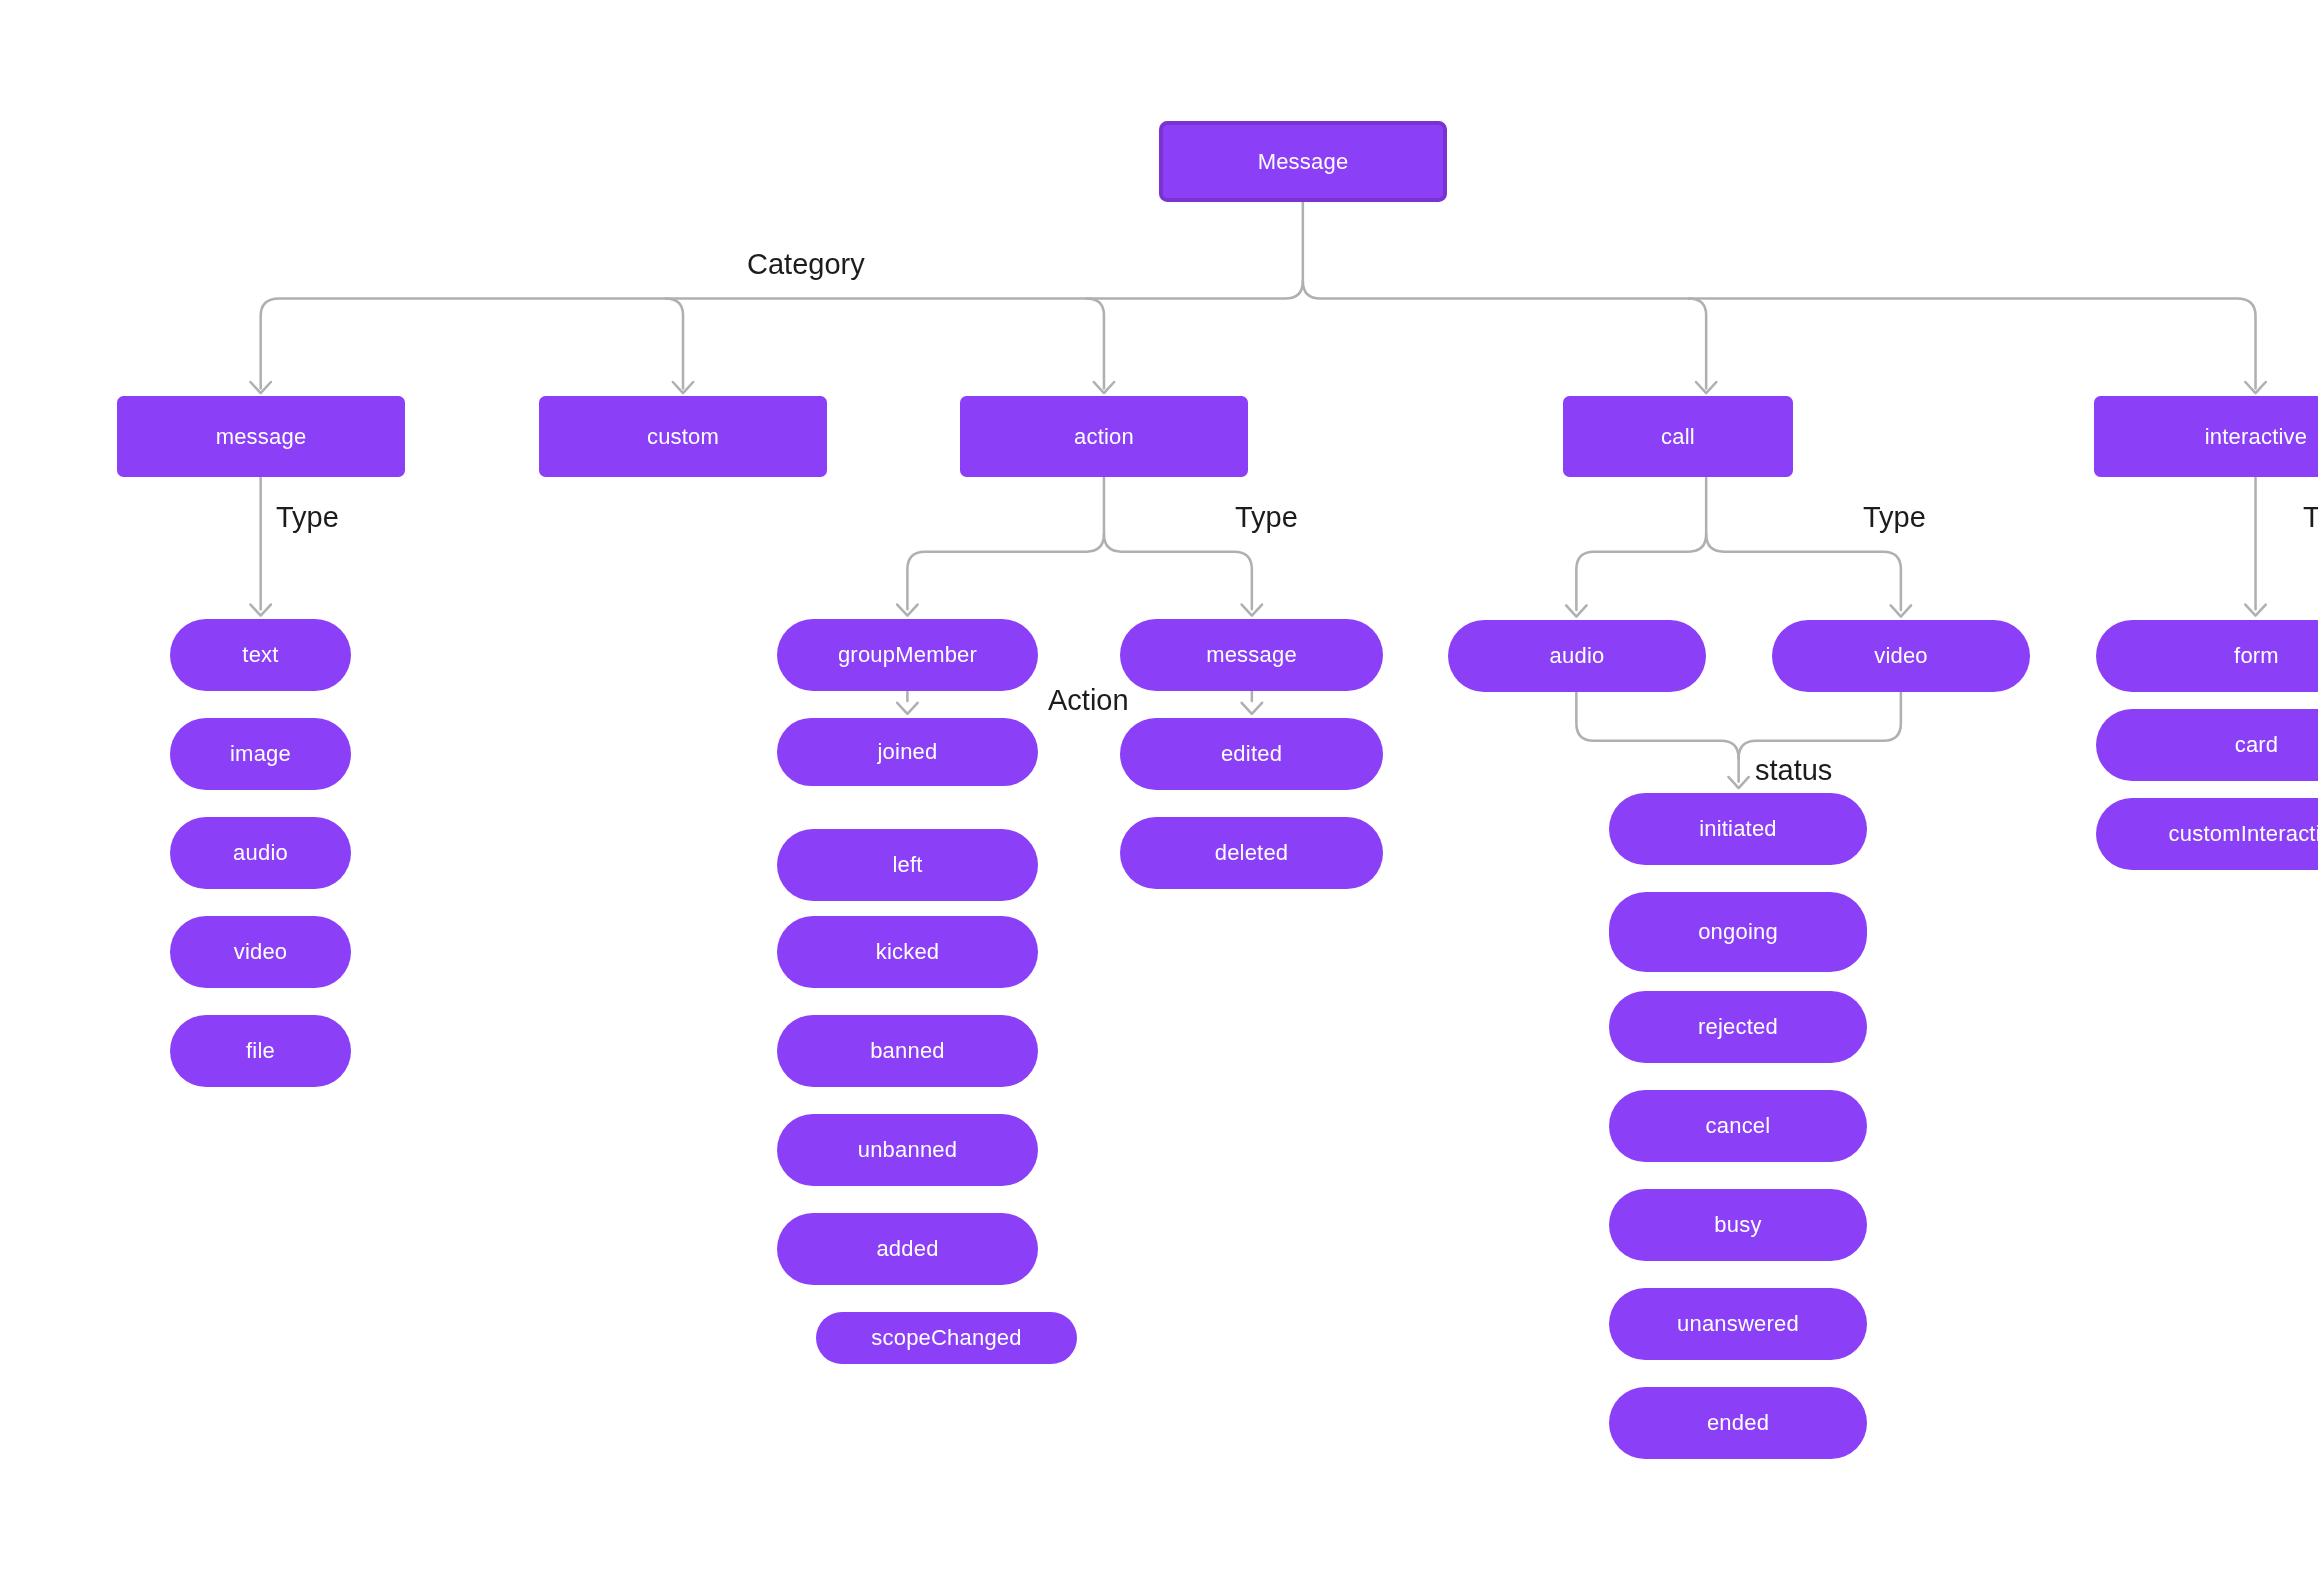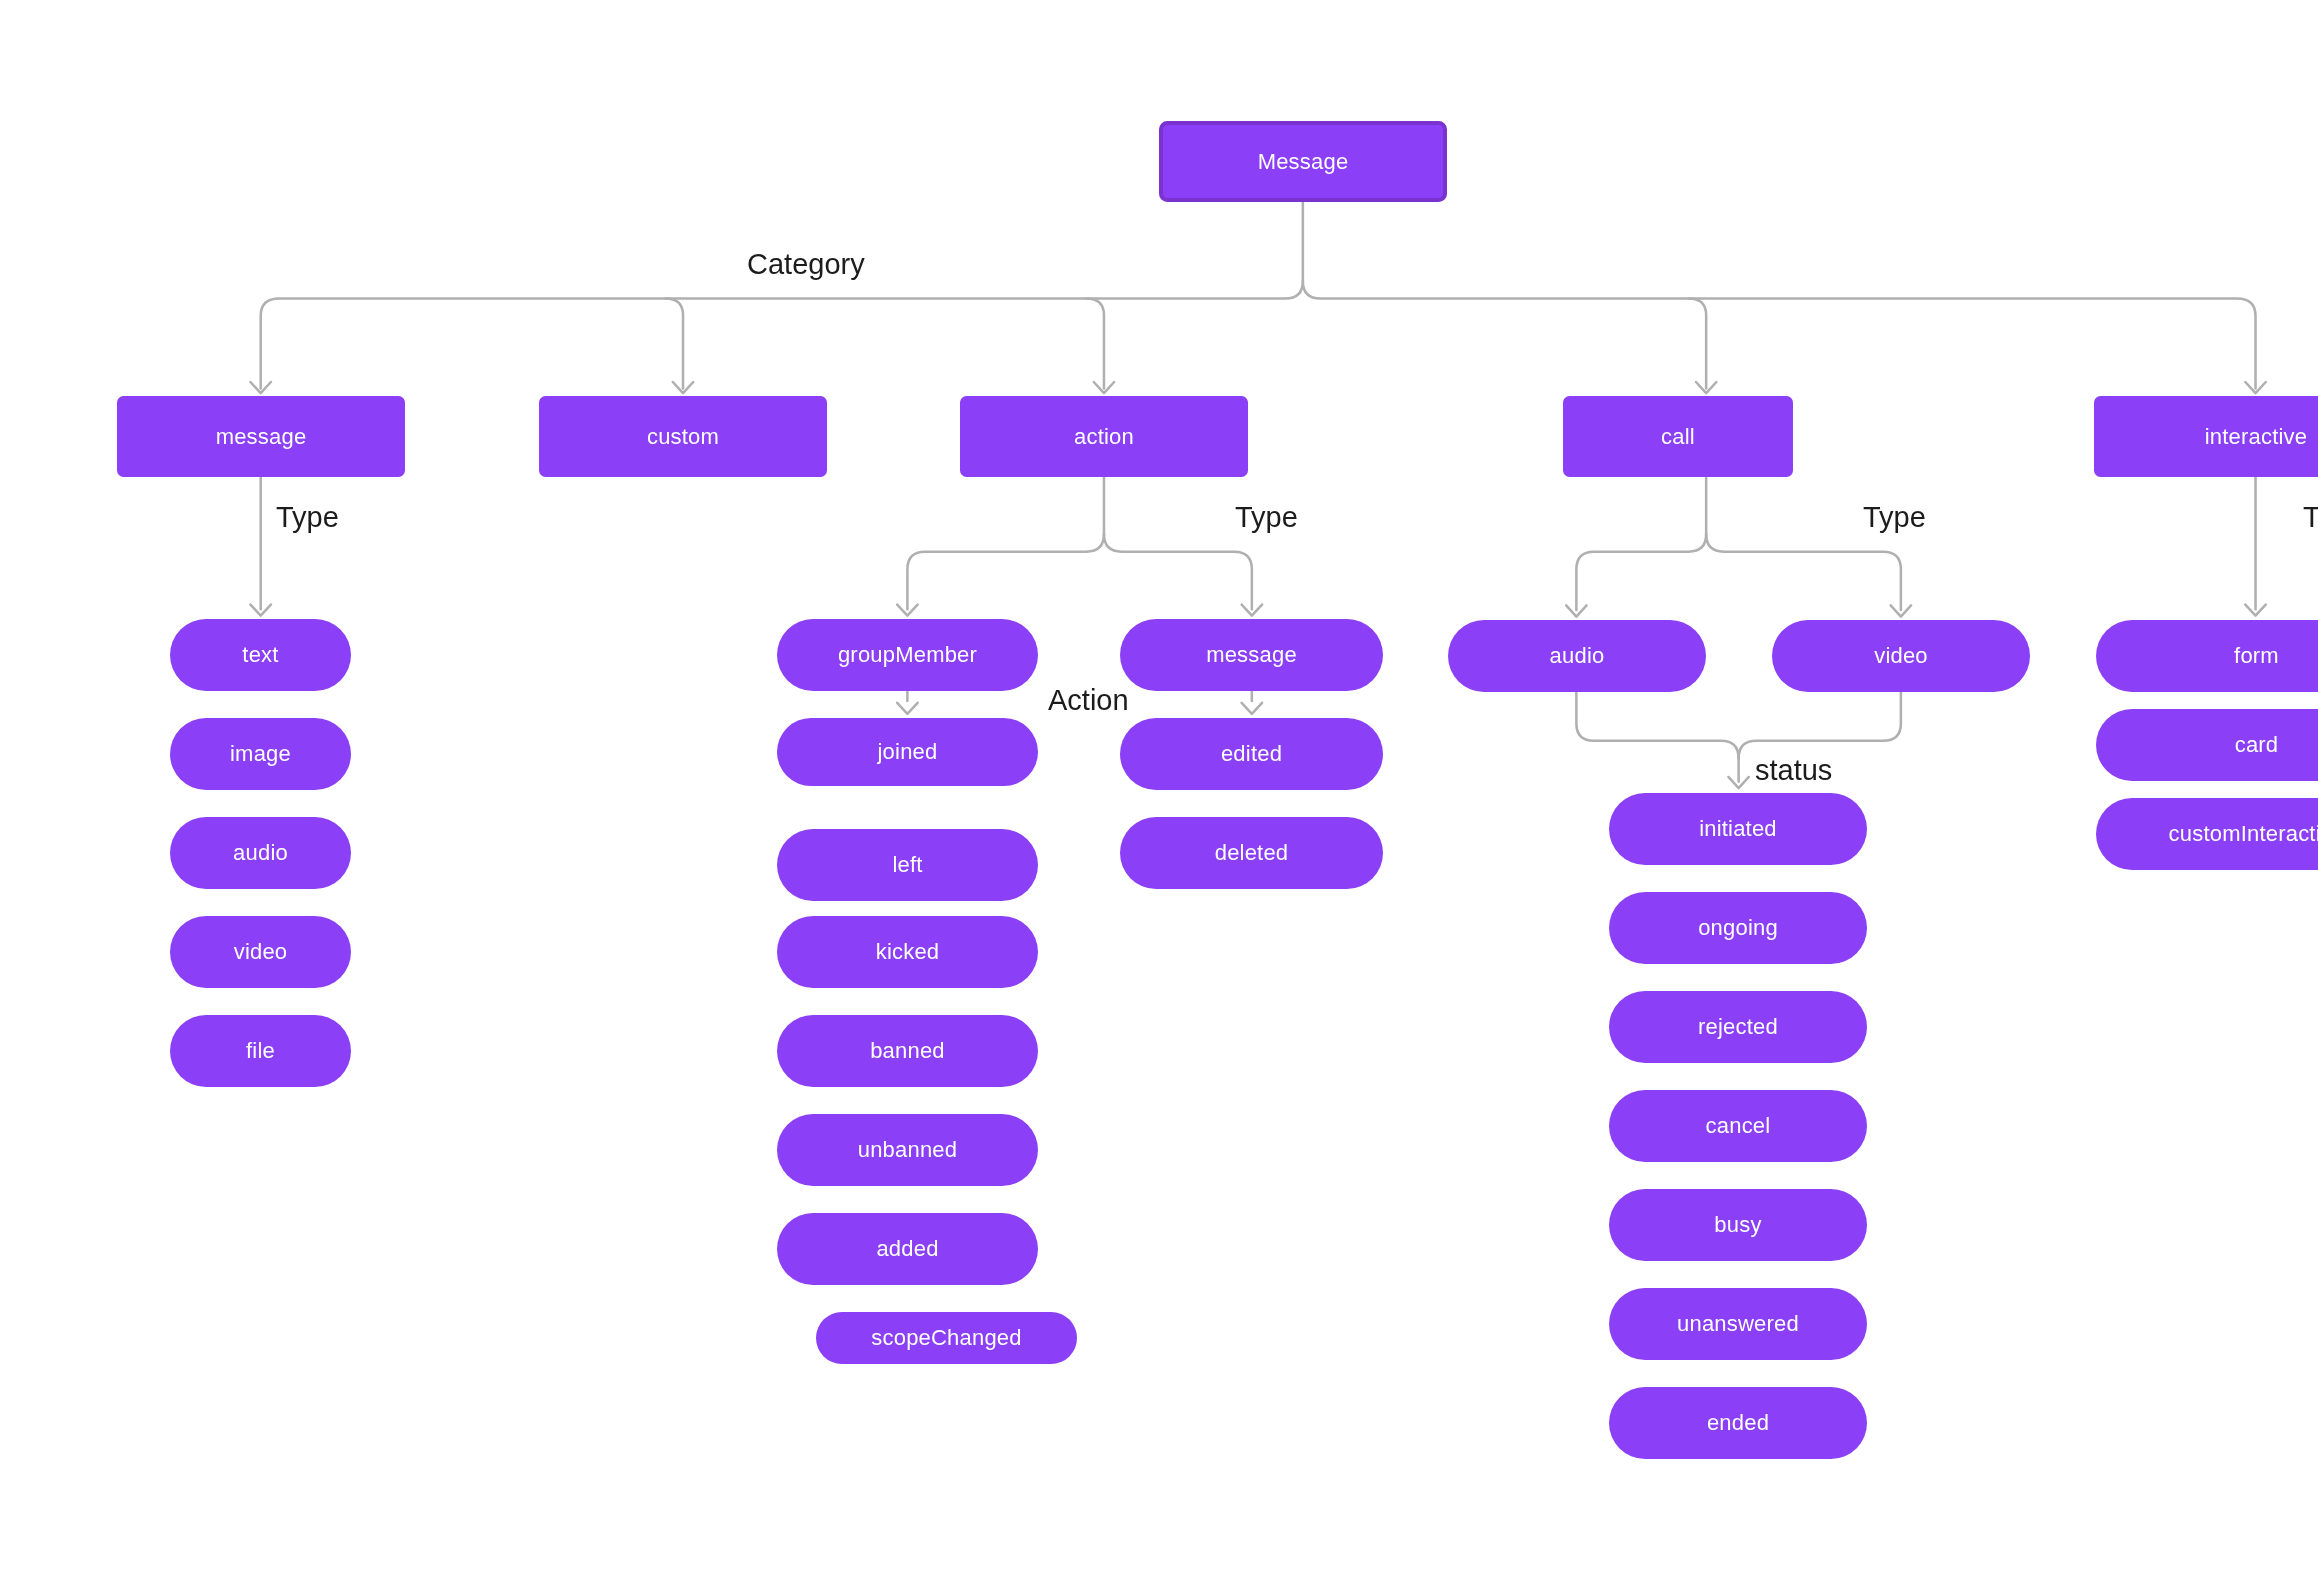--- a/index.html
+++ b/index.html
@@ -112,21 +112,21 @@
       <div class="node pill" style="left: 777px; top: 1015px; width: 261px; height: 72px;">banned</div>
       <div class="node pill" style="left: 777px; top: 1114px; width: 261px; height: 72px;">unbanned</div>
       <div class="node pill" style="left: 777px; top: 1213px; width: 261px; height: 72px;">added</div>
       <div class="node pill" style="left: 816px; top: 1312px; width: 261px; height: 52px;">scopeChanged</div>
       <div class="node pill" style="left: 1120px; top: 619px; width: 263px; height: 72px;">message</div>
       <div class="node pill" style="left: 1120px; top: 718px; width: 263px; height: 72px;">edited</div>
       <div class="node pill" style="left: 1120px; top: 817px; width: 263px; height: 72px;">deleted</div>
       <div class="node pill" style="left: 1448px; top: 620px; width: 258px; height: 72px;">audio</div>
       <div class="node pill" style="left: 1772px; top: 620px; width: 258px; height: 72px;">video</div>
       <div class="node pill" style="left: 1609px; top: 793px; width: 258px; height: 72px;">initiated</div>
-      <div class="node pill" style="left: 1609px; top: 892px; width: 258px; height: 72px;">ongoing</div>
+      <div class="node pill" style="left: 1609px; top: 892px; width: 258px; height: 80px;">ongoing</div>
       <div class="node pill" style="left: 1609px; top: 991px; width: 258px; height: 72px;">rejected</div>
       <div class="node pill" style="left: 1609px; top: 1090px; width: 258px; height: 72px;">cancel</div>
       <div class="node pill" style="left: 1609px; top: 1189px; width: 258px; height: 72px;">busy</div>
       <div class="node pill" style="left: 1609px; top: 1288px; width: 258px; height: 72px;">unanswered</div>
       <div class="node pill" style="left: 1609px; top: 1387px; width: 258px; height: 72px;">ended</div>
       <div class="node pill" style="left: 2096px; top: 620px; width: 321px; height: 72px;">form</div>
       <div class="node pill" style="left: 2096px; top: 709px; width: 321px; height: 72px;">card</div>
       <div class="node pill" style="left: 2096px; top: 798px; width: 321px; height: 72px;">customInteractive</div>
     </div>
   <div id="labels">

